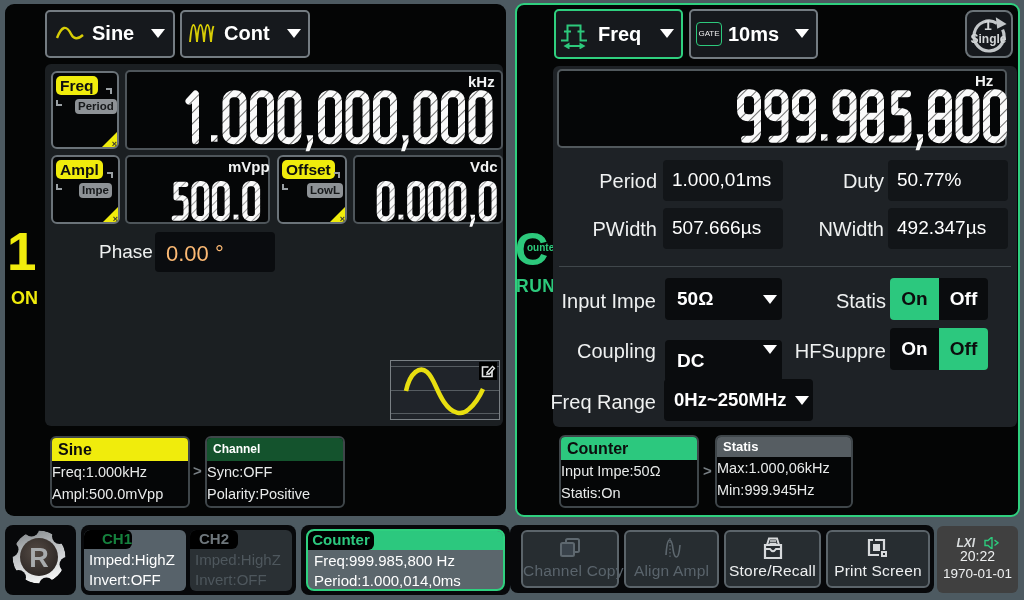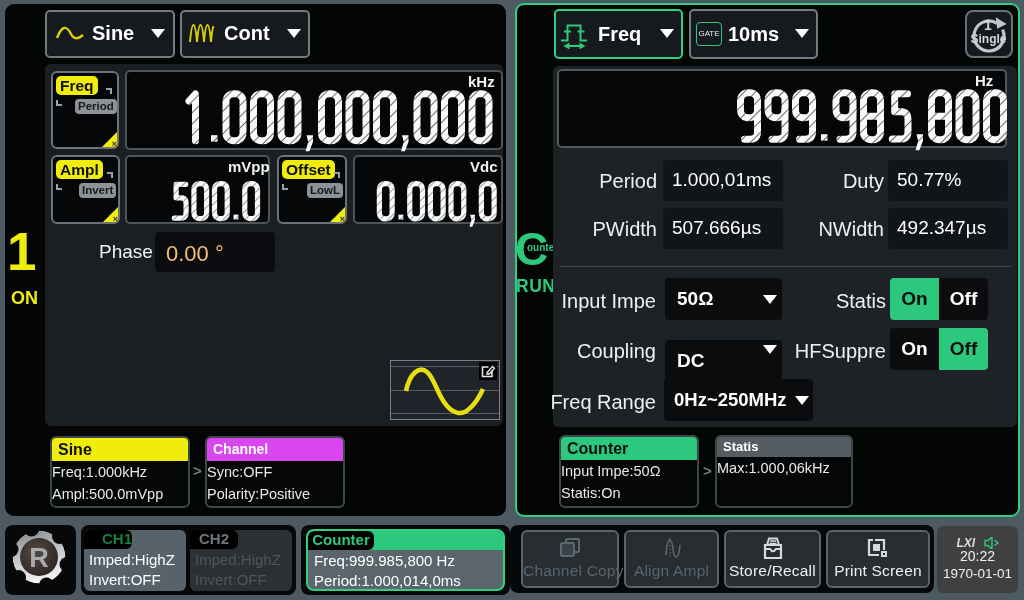--- a/index.html
+++ b/index.html
@@ -80,21 +80,21 @@
 <div class="lblbox" style="left:51px;top:71px;width:68px;height:78px">
     <div class="chipY" style="left:3px;top:3px">Freq</div>
     <div class="chipG" style="left:22px;top:26px">Period</div>
     <div class="abs" style="right:5px;top:15px;width:6px;height:6px;border-top:2px solid #9aa0a4;border-right:2px solid #9aa0a4"></div>
     <div class="abs" style="left:3px;top:27px;width:6px;height:6px;border-left:2px solid #9aa0a4;border-bottom:2px solid #9aa0a4"></div>
     <div class="abs" style="right:-1px;bottom:-1px;width:0;height:0;border-left:17px solid transparent;border-bottom:17px solid #f0ec0c"></div>
     <div class="abs" style="right:0px;bottom:-2px;color:#333;font-size:9px;font-weight:bold">×</div>
   </div>
 <div class="lblbox" style="left:51px;top:155px;width:69px;height:69px">
     <div class="chipY" style="left:3px;top:3px">Ampl</div>
-    <div class="chipG" style="left:26px;top:26px">Invert</div>
+    <div class="chipG" style="left:26px;top:26px">Impe</div>
     <div class="abs" style="right:5px;top:15px;width:6px;height:6px;border-top:2px solid #9aa0a4;border-right:2px solid #9aa0a4"></div>
     <div class="abs" style="left:3px;top:27px;width:6px;height:6px;border-left:2px solid #9aa0a4;border-bottom:2px solid #9aa0a4"></div>
     <div class="abs" style="right:-1px;bottom:-1px;width:0;height:0;border-left:17px solid transparent;border-bottom:17px solid #f0ec0c"></div>
     <div class="abs" style="right:0px;bottom:-2px;color:#333;font-size:9px;font-weight:bold">×</div>
   </div>
 <div class="lblbox" style="left:277px;top:155px;width:70px;height:69px">
     <div class="chipY" style="left:3px;top:3px">Offset</div>
     <div class="chipG" style="left:28px;top:26px">LowL</div>
     <div class="abs" style="right:5px;top:15px;width:6px;height:6px;border-top:2px solid #9aa0a4;border-right:2px solid #9aa0a4"></div>
     <div class="abs" style="left:3px;top:27px;width:6px;height:6px;border-left:2px solid #9aa0a4;border-bottom:2px solid #9aa0a4"></div>
@@ -156,21 +156,21 @@
 <path d="M7,13.2 l0.7,-2.5 1.8,1.7 z" fill="#e6e8e9"></path>
       </svg></div>
 </div>
 <div class="tabbox" style="left:50px;top:436px;width:140px;height:72px">
 <div class="tabhd" style="background:#f0ec0c;color:#0d0d0d">Sine</div>
 <div class="tabln">Freq:1.000kHz</div>
     <div class="tabln">Ampl:500.0mVpp</div>
   </div>
 <div class="abs" style="left:193px;top:462px;color:#787f84;font-size:15px;font-weight:bold">&gt;</div>
 <div class="tabbox" style="left:205px;top:436px;width:140px;height:72px">
-<div class="tabhd" style="background:#d946ef;color:#fff;font-size:14px">Channel</div>
+<div class="tabhd" style="background:#14532d;color:#fff;font-size:12px">Channel</div>
 <div class="tabln">Sync:OFF</div>
     <div class="tabln">Polarity:Positive</div>
   </div>
 <div class="panel" style="left:515px;top:3px;width:505px;height:514px;border:2px solid #2fd07f"></div>
 <div class="abs" style="left:515px;top:222px;color:#2dc97c;font-weight:bold;font-size:46px">C</div>
 <div class="abs" style="left:527px;top:242px;color:#2dc97c;font-weight:bold;font-size:10px">ounter</div>
 <div class="abs" style="left:516px;top:276px;color:#2dc97c;font-weight:bold;font-size:17.5px;letter-spacing:0.5px">RUN</div>
 <div class="drop" style="left:554px;top:9px;width:129px;height:50px;border-color:#2fd07f"></div>
 <svg class="abs" style="left:560px;top:21px" width="32" height="28" viewBox="0 0 32 28">
 <g fill="none" stroke="#2dc97c" stroke-width="2">
@@ -235,20 +235,21 @@
 <div class="tri" style="left:795px;top:396px"></div>
 <div class="tabbox" style="left:559px;top:435px;width:140px;height:73px">
 <div class="tabhd" style="background:#2cc87e;color:#0c0d0d">Counter</div>
 <div class="tabln">Input Impe:50Ω</div>
     <div class="tabln">Statis:On</div>
   </div>
 <div class="abs" style="left:703px;top:462px;color:#787f84;font-size:15px;font-weight:bold">&gt;</div>
 <div class="tabbox" style="left:715px;top:435px;width:138px;height:73px">
 <div class="tabhd" style="background:#565d62;color:#fff;font-size:13px;line-height:20px">Statis</div>
 <div class="tabln">Max:1.000,06kHz</div>
+    <div class="tabln">Min:999.945Hz</div>
   </div>
 <div class="bbox" style="left:5px;top:525px;width:71px;height:70px"></div>
 <svg class="abs" style="left:10px;top:528px" width="58" height="60" viewBox="0 0 58 60">
 <defs>
       <linearGradient id="met" x1="0.2" y1="0" x2="0.5" y2="1">
 <stop offset="0" stop-color="#84898c"></stop>
         <stop offset="0.45" stop-color="#c0c3c5"></stop>
         <stop offset="1" stop-color="#f4f5f5"></stop>
       </linearGradient>
 <radialGradient id="ctr" cx="0.42" cy="0.38" r="0.75">

